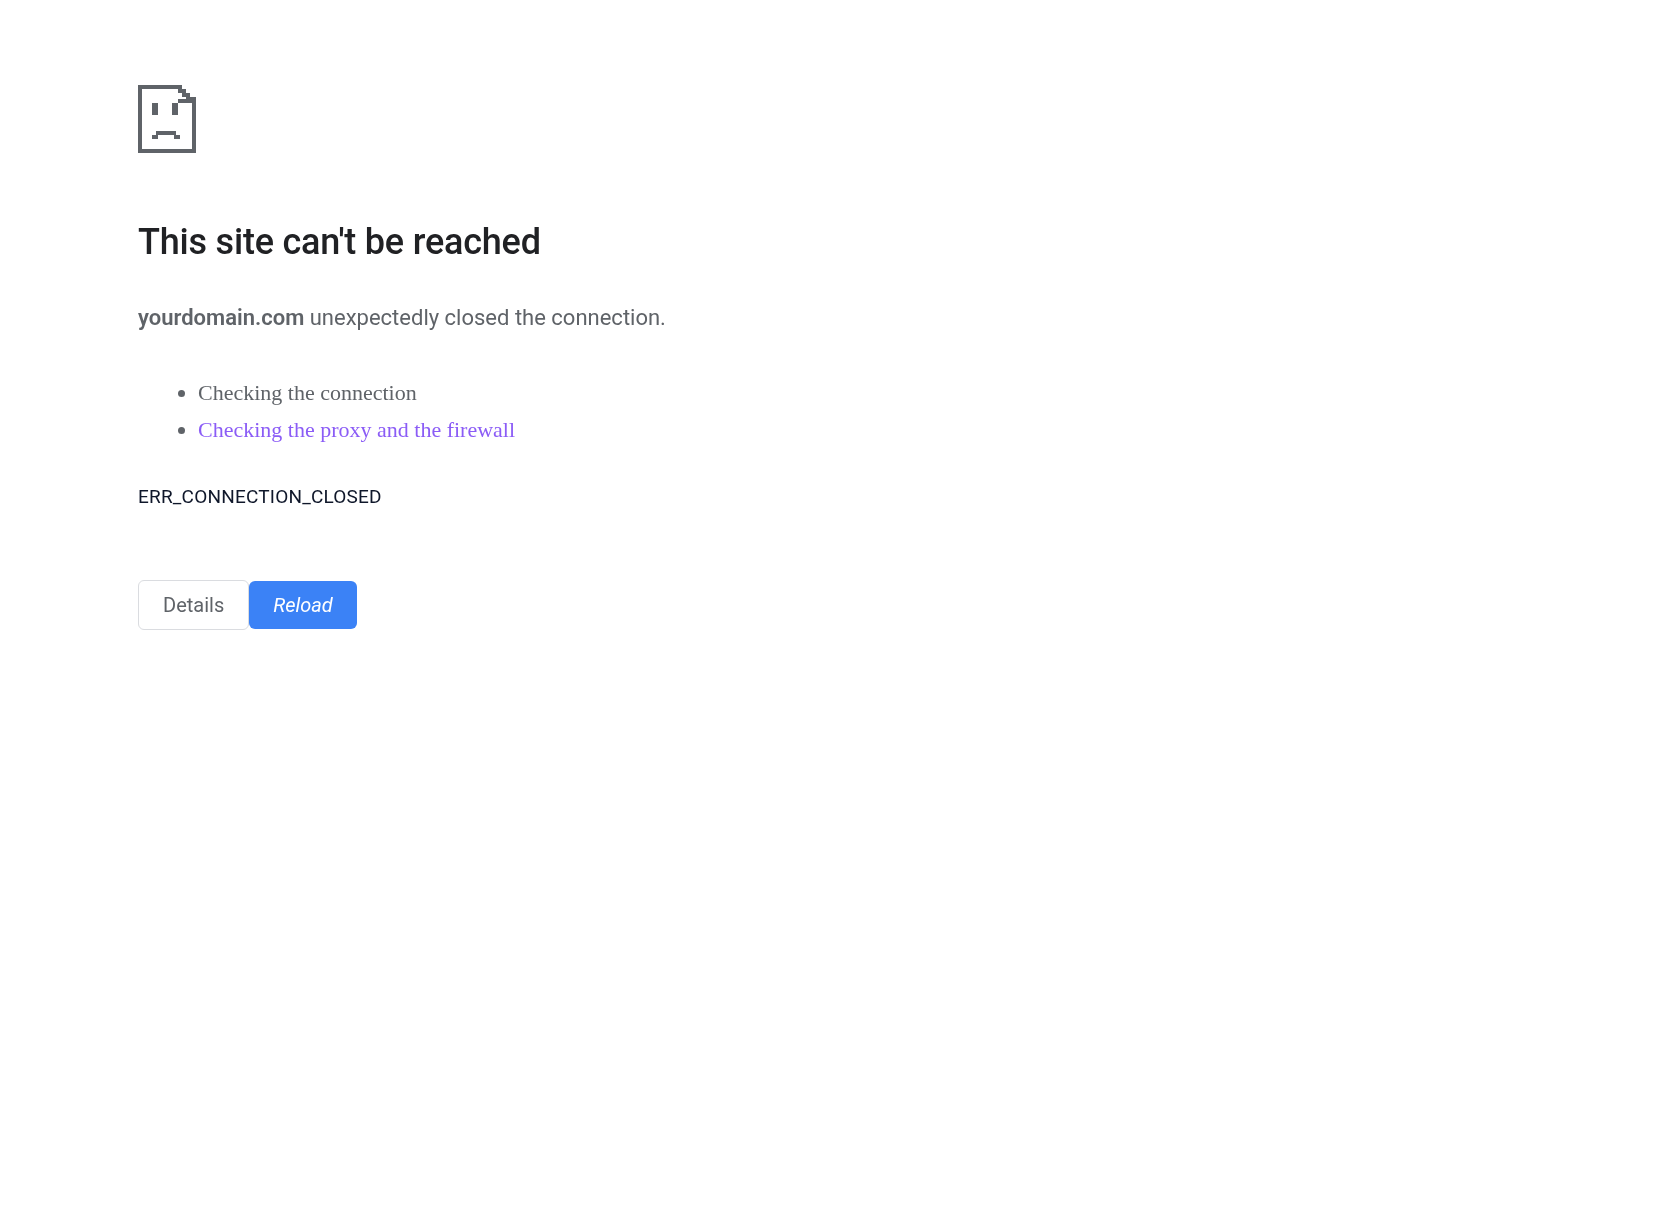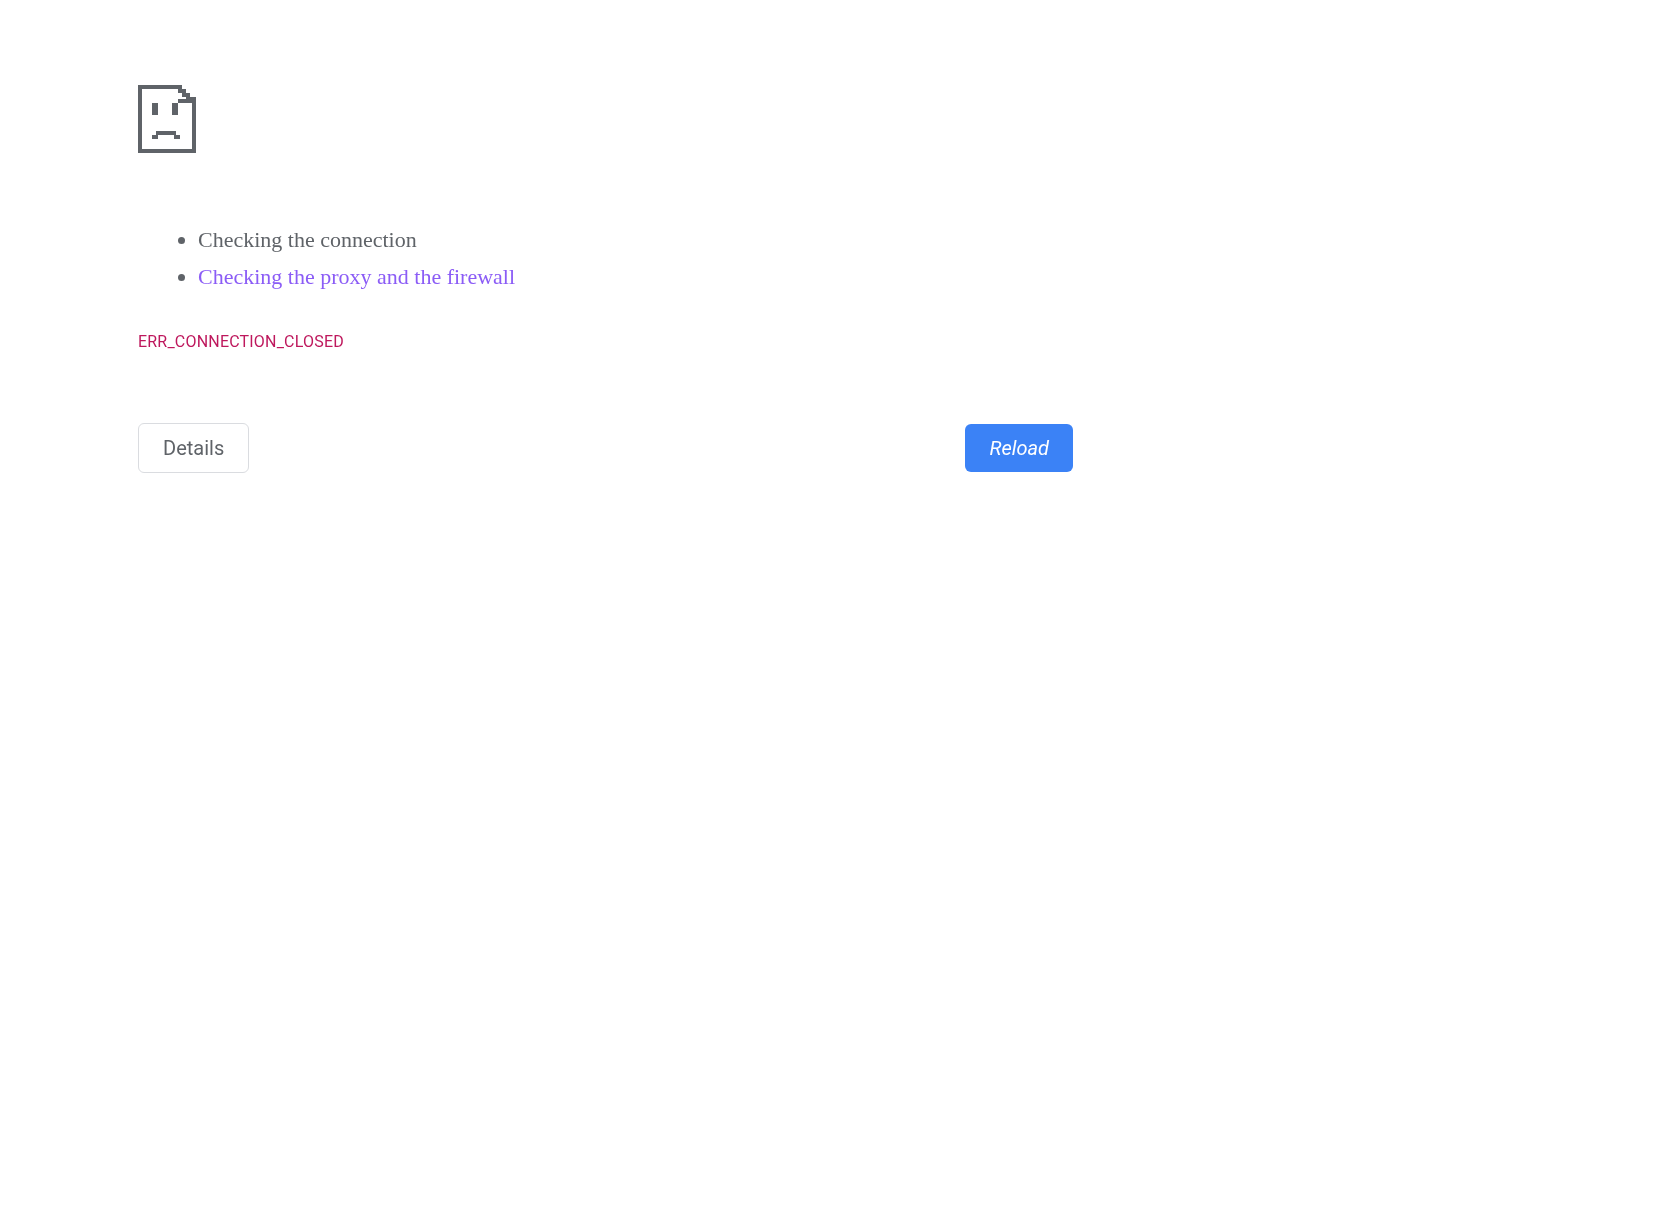--- a/index.html
+++ b/index.html
@@ -56,28 +56,27 @@
     ul.suggestions li {
       font-size: 22px;
       color: #5f6368;
       line-height: 1.7;
     }
     ul.suggestions li a {
       color: #8b5cf6;
       text-decoration: none;
     }
     .error-code {
-      font-size: 16px;
-      color: #be185d;
+      font-size: 19px;
+      color: #0f172a;
       margin-bottom: 72px;
       letter-spacing: 0.2px;
     }
     .button-row {
       display: flex;
-      justify-content: space-between;
       align-items: center;
       width: 935px;
     }
     .btn {
       font-size: 20px;
       padding: 12px 24px;
       border-radius: 6px;
       cursor: pointer;
       border: none;
       font-family: inherit;
@@ -114,21 +113,25 @@
 
       <rect x="14" y="18" width="6" height="12" fill="#5f6368"></rect>
       <rect x="34" y="18" width="6" height="12" fill="#5f6368"></rect>
 
       <rect x="18" y="46" width="20" height="4" fill="#5f6368"></rect>
       <rect x="14" y="50" width="6" height="4" fill="#5f6368"></rect>
       <rect x="36" y="50" width="6" height="4" fill="#5f6368"></rect>
     </svg>
   </div>
 
+  <h1 class="heading">This site can't be reached</h1>
 
+  <p class="message">
+    <span class="domain">yourdomain.com</span><span> unexpectedly closed the connection.</span>
+  </p>
 
   <ul class="suggestions">
     <li>Checking the connection</li>
     <li>
       <a href="#">Checking the proxy and the firewall</a>
     </li>
   </ul>
 
   <p class="error-code">ERR_CONNECTION_CLOSED</p>
 

